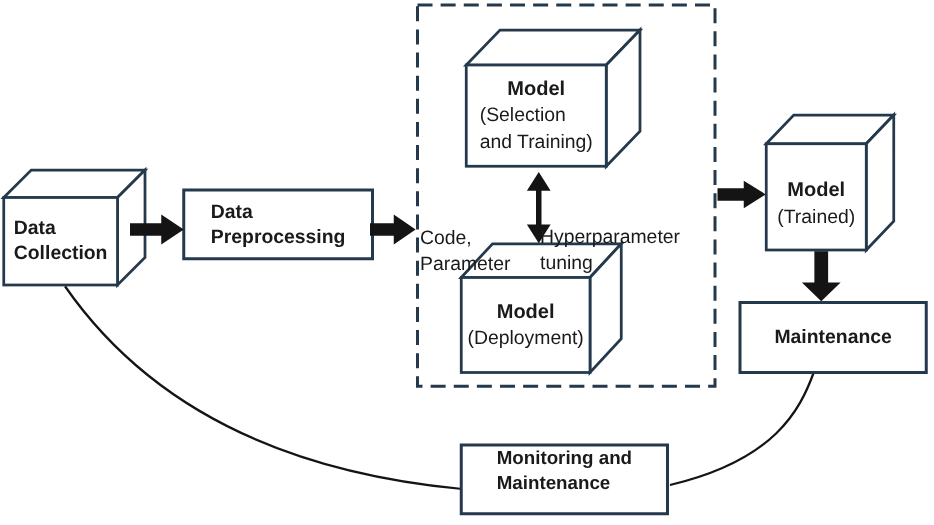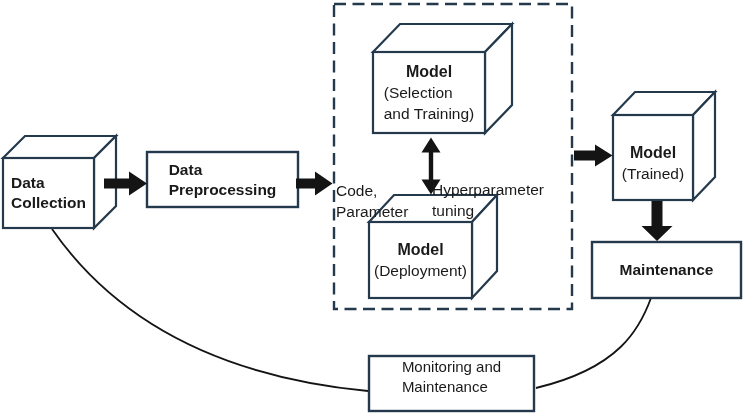--- a/index.html
+++ b/index.html
@@ -52,21 +52,21 @@
     margin-top: 33px;
   }
 
   
   #lbl-data-collection   { left: 3px;   top: 158px; width: 91px;  height: 70px; font-weight: bold; }
   #lbl-preprocessing     { left: 147px; top: 152px; width: 151px; height: 55px; font-weight: bold; }
   #lbl-model-selection   { left: 373px; top: 52px;  width: 112px; height: 81px; }
   #lbl-model-evaluation  { left: 369px; top: 222px; width: 103px; height: 76px; }
   #lbl-model-trained     { left: 613px; top: 115px; width: 80px;  height: 85px; padding-top: 10px; }
   #lbl-deployment        { left: 592px; top: 242px; width: 149px; height: 56px; font-weight: bold; }
-  #lbl-monitoring        { left: 369px; top: 356px; width: 165px; height: 42px; font-weight: normal; font-size: 15px; }
+  #lbl-monitoring        { left: 369px; top: 356px; width: 165px; height: 42px; font-weight: bold; font-size: 15px; }
   #lbl-code-parameter    { left: 336px; top: 147px; width: 108px; }
   #lbl-hyperparameter    { left: 432px; top: 146px; width: 140px; }
 </style>
 </head>
 <body>
 
 <div class="stage">
 
   <svg width="747" height="420" viewBox="0 0 747 420">
 

